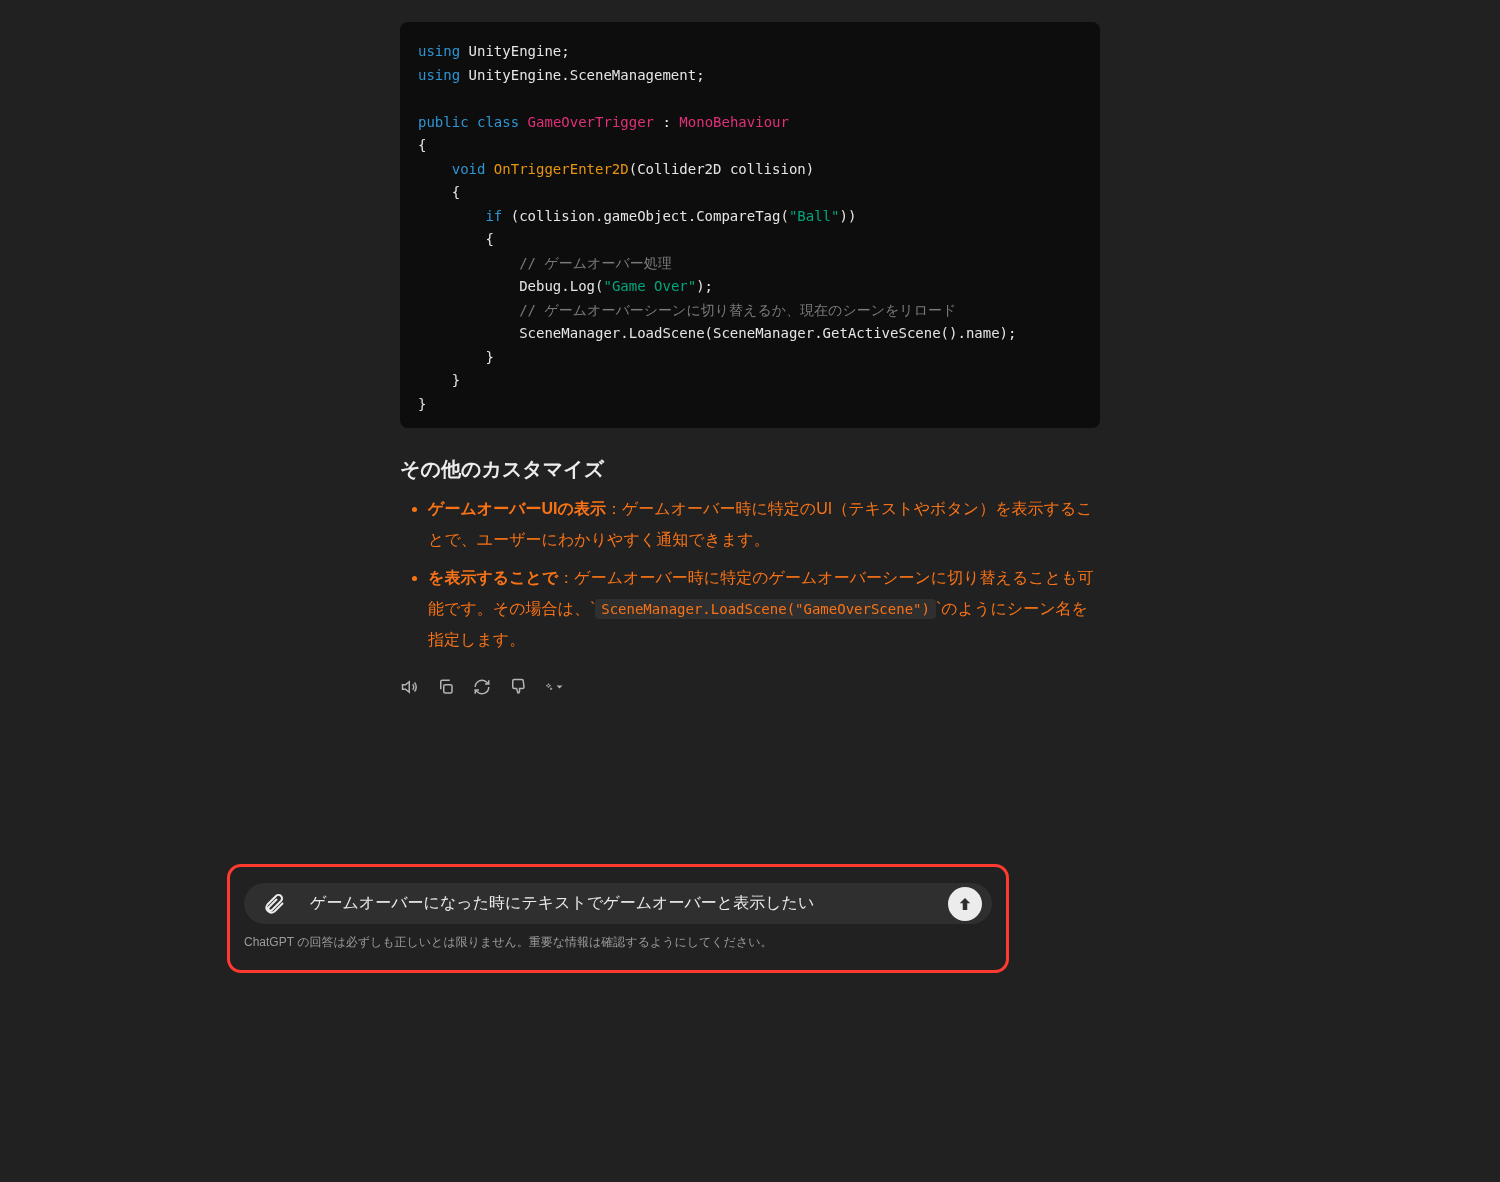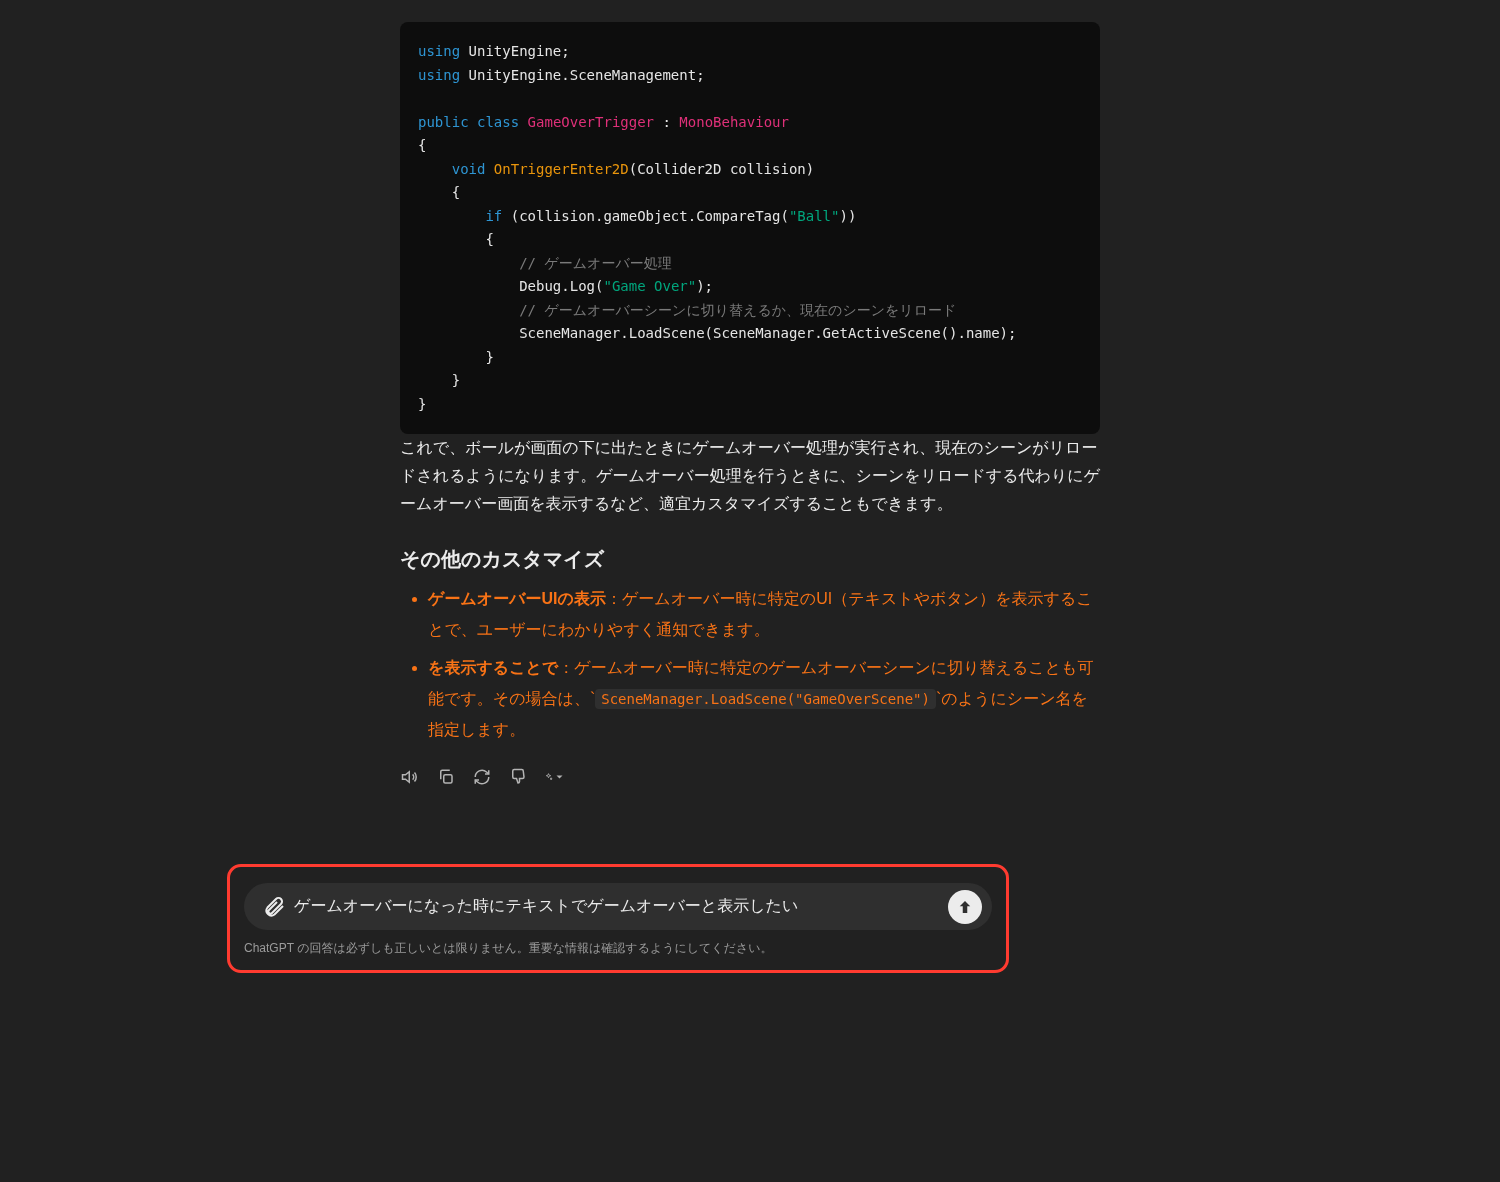--- a/index.html
+++ b/index.html
@@ -13,21 +13,21 @@
       position: relative;
     }
     .content {
       width: 700px;
       margin: 0 auto;
       padding-top: 22px;
     }
     .code-block {
       background: #0d0d0d;
       border-radius: 8px;
-      padding: 18px 18px 18px 18px;
+      padding: 18px 18px 12px 18px;
       font-family: "SF Mono", "Consolas", monospace;
       font-size: 14px;
       line-height: 1.68;
       color: #e5e5e5;
       white-space: pre;
       overflow-x: auto;
     }
     .tk-kw { color: #2e95d3; }
     .tk-type { color: #e9950c; }
     .tk-cls { color: #df3079; }
@@ -86,25 +86,25 @@
       top: 864px;
       width: 782px;
       height: 109px;
       border: 3px solid #ff3b30;
       border-radius: 14px;
       padding: 16px 14px 6px 14px;
     }
     .input-pill {
       background: #2f2f2f;
       border-radius: 28px;
-      height: 47px;
+      height: 41px;
       display: flex;
       align-items: center;
       padding: 0 10px 0 18px;
-      gap: 8px;
+      gap: 24px;
     }
     .attach-btn {
       width: 24px;
       height: 24px;
       color: #ececec;
       display: flex;
       align-items: center;
       justify-content: center;
       cursor: pointer;
     }
@@ -149,21 +149,20 @@
 <span>        </span><span class="tk-kw">if</span><span> (collision.gameObject.CompareTag(</span><span class="tk-str">"Ball"</span><span>))</span>
 <span>        {</span>
 <span>            </span><span class="tk-cmt">// ゲームオーバー処理</span>
 <span>            </span><span>Debug.Log(</span><span class="tk-str">"Game Over"</span><span>);</span>
 <span>            </span><span class="tk-cmt">// ゲームオーバーシーンに切り替えるか、現在のシーンをリロード</span>
 <span>            </span><span>SceneManager.LoadScene(SceneManager.GetActiveScene().name);</span>
 <span>        }</span>
 <span>    }</span>
 <span>}</span></div>
 
-  <p class="body">これで、ボールが画面の下に出たときにゲームオーバー処理が実行され、現在のシーンがリロードされるようになります。ゲームオーバー処理を行うときに、シーンをリロードする代わりにゲームオーバー画面を表示するなど、適宜カスタマイズすることもできます。</p>
 
   <h3 class="section">その他のカスタマイズ</h3>
   <ul class="bullets">
     <li>
       <strong>ゲームオーバーUIの表示</strong><span>：ゲームオーバー時に特定のUI（テキストやボタン）を表示することで、ユーザーにわかりやすく通知できます。</span>
     </li>
     <li>
       <strong>を表示することで</strong><span>：ゲームオーバー時に特定のゲームオーバーシーンに切り替えることも可能です。その場合は、</span>`<code class="inline">SceneManager.LoadScene("GameOverScene")</code>`<span>のようにシーン名を指定します。</span>
     </li>
   </ul>

